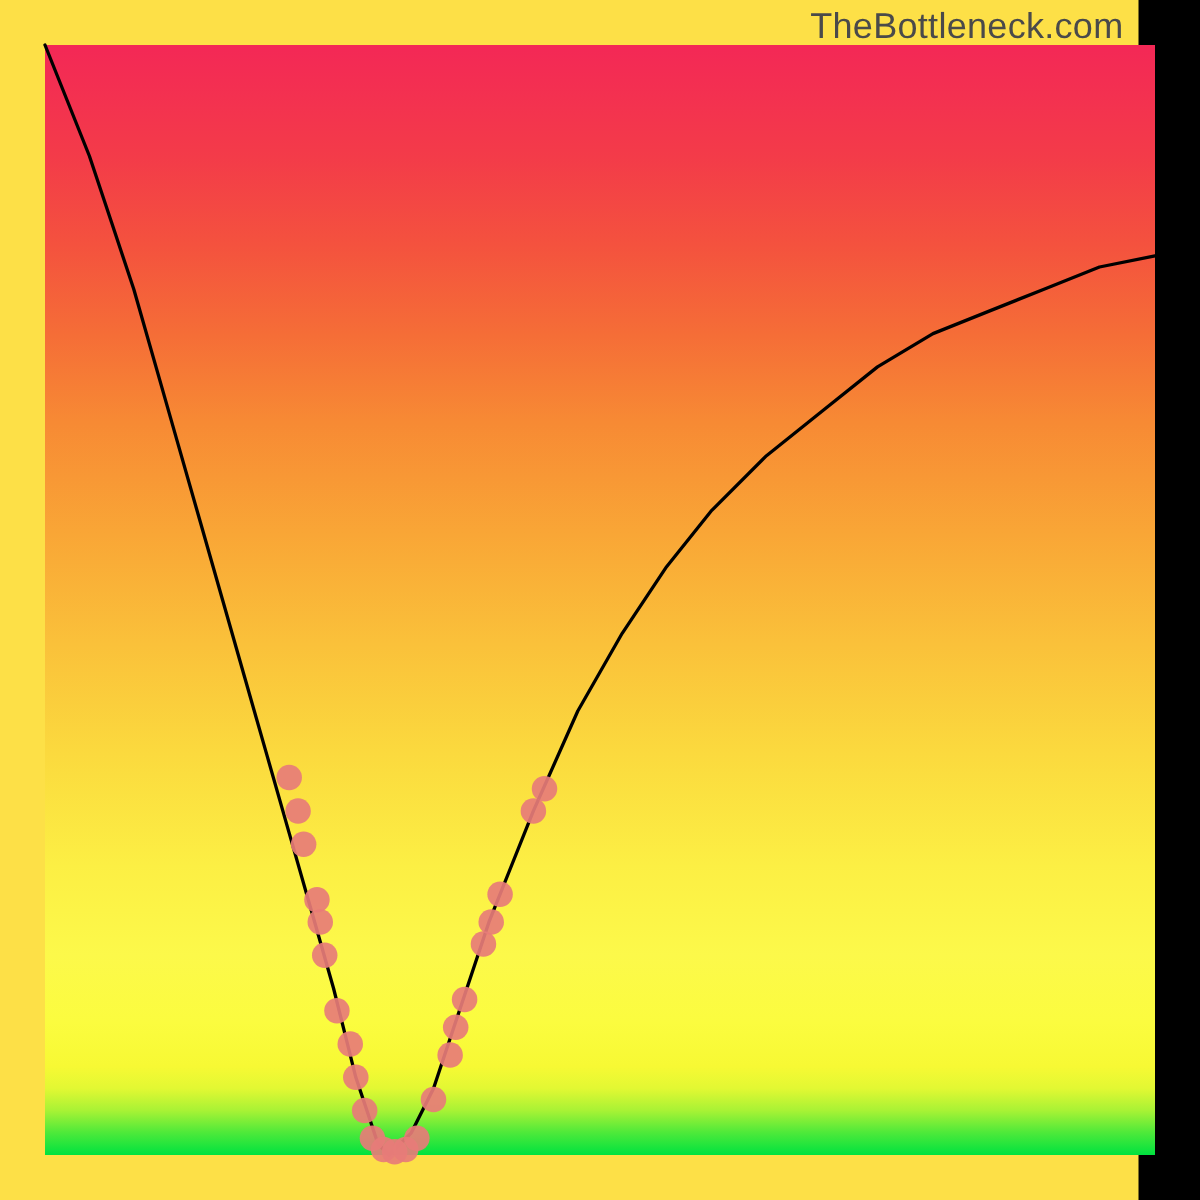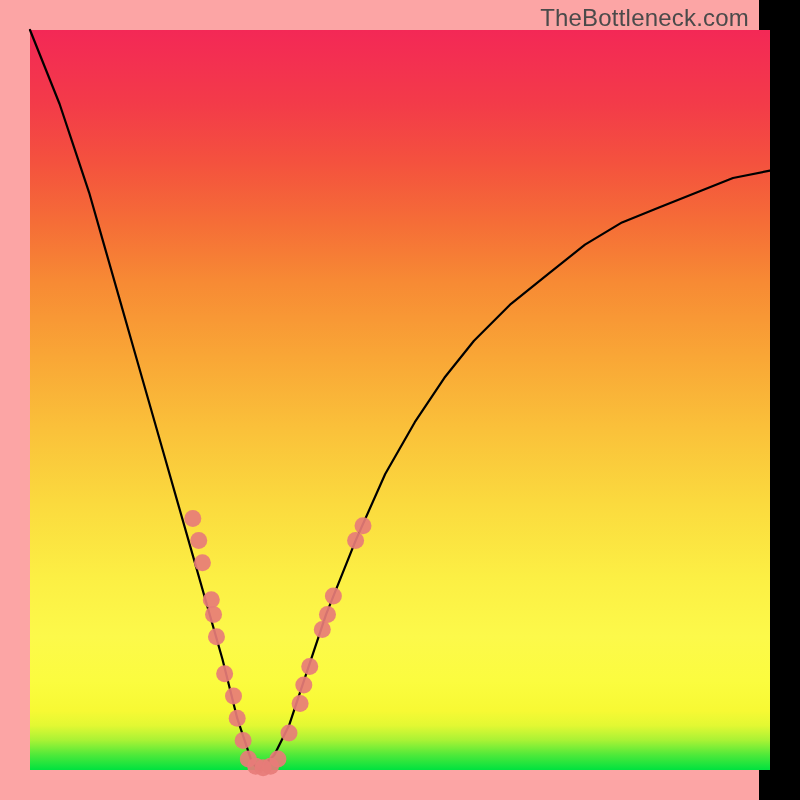--- a/index.html
+++ b/index.html
@@ -8,21 +8,21 @@
     width: 800px;
     height: 800px;
     background: #000;
     font-family: Arial, Helvetica, sans-serif;
     overflow: hidden;
   }
   .frame {
     position: relative;
     width: 759px;
     height: 800px;
-    background: #fca5a5;
+    background: #fde047;
   }
   .plot-area {
     position: absolute;
     left: 30px;
     top: 30px;
     width: 740px;
     height: 740px;
     
     background: linear-gradient(
       to top,

